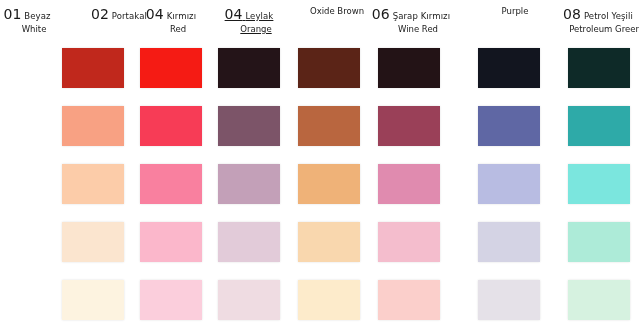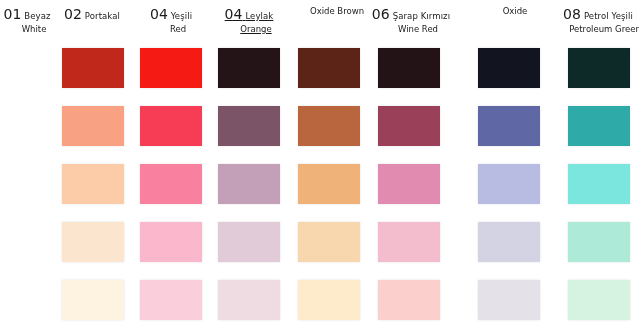--- a/index.html
+++ b/index.html
@@ -70,40 +70,40 @@
 </head>
 <body>
 
 <div id="palette-sheet">
 
   <div class="header-row">
       <div class="col-header" style="left: -28px;">
         <span class="hdr-line1"><span class="hdr-code">01</span> <span>Beyaz</span></span>
         <span class="hdr-line2">White</span>
       </div>
-      <div class="col-header" style="left: 37px;">
+      <div class="col-header" style="left: 37px; text-align: right;">
         <span class="hdr-line1"><span class="hdr-code">02</span> <span>Portakal</span></span>
       </div>
       <div class="col-header" style="left: 116px;">
-        <span class="hdr-line1"><span class="hdr-code">04</span> <span>Yeşili</span></span>
+        <span class="hdr-line1"><span class="hdr-code">04</span> <span>Kırmızı</span></span>
         <span class="hdr-line2">Red</span>
       </div>
       <div class="col-header" style="left: 194px; text-decoration: underline;">
         <span class="hdr-line1"><span class="hdr-code">04</span> <span>Leylak</span></span>
         <span class="hdr-line2">Orange</span>
       </div>
       <div class="col-header" style="left: 275px;">
         <span class="hdr-line2">Oxide Brown</span>
       </div>
       <div class="col-header" style="left: 356px;">
         <span class="hdr-line1"><span class="hdr-code">06</span> <span>Şarap Kırmızı</span></span>
         <span class="hdr-line2">Wine Red</span>
       </div>
       <div class="col-header" style="left: 453px;">
-        <span class="hdr-line2">Oxide</span>
+        <span class="hdr-line2">Purple</span>
       </div>
       <div class="col-header" style="left: 543px;">
         <span class="hdr-line1"><span class="hdr-code">08</span> <span>Petrol Yeşili</span></span>
         <span class="hdr-line2">Petroleum Green</span>
       </div>
     </div>
 
   <div class="swatch-grid">
       <div class="swatch empty" style="left: 0px; top: 4px;"></div>
       <div class="swatch empty" style="left: 0px; top: 62px;"></div>

